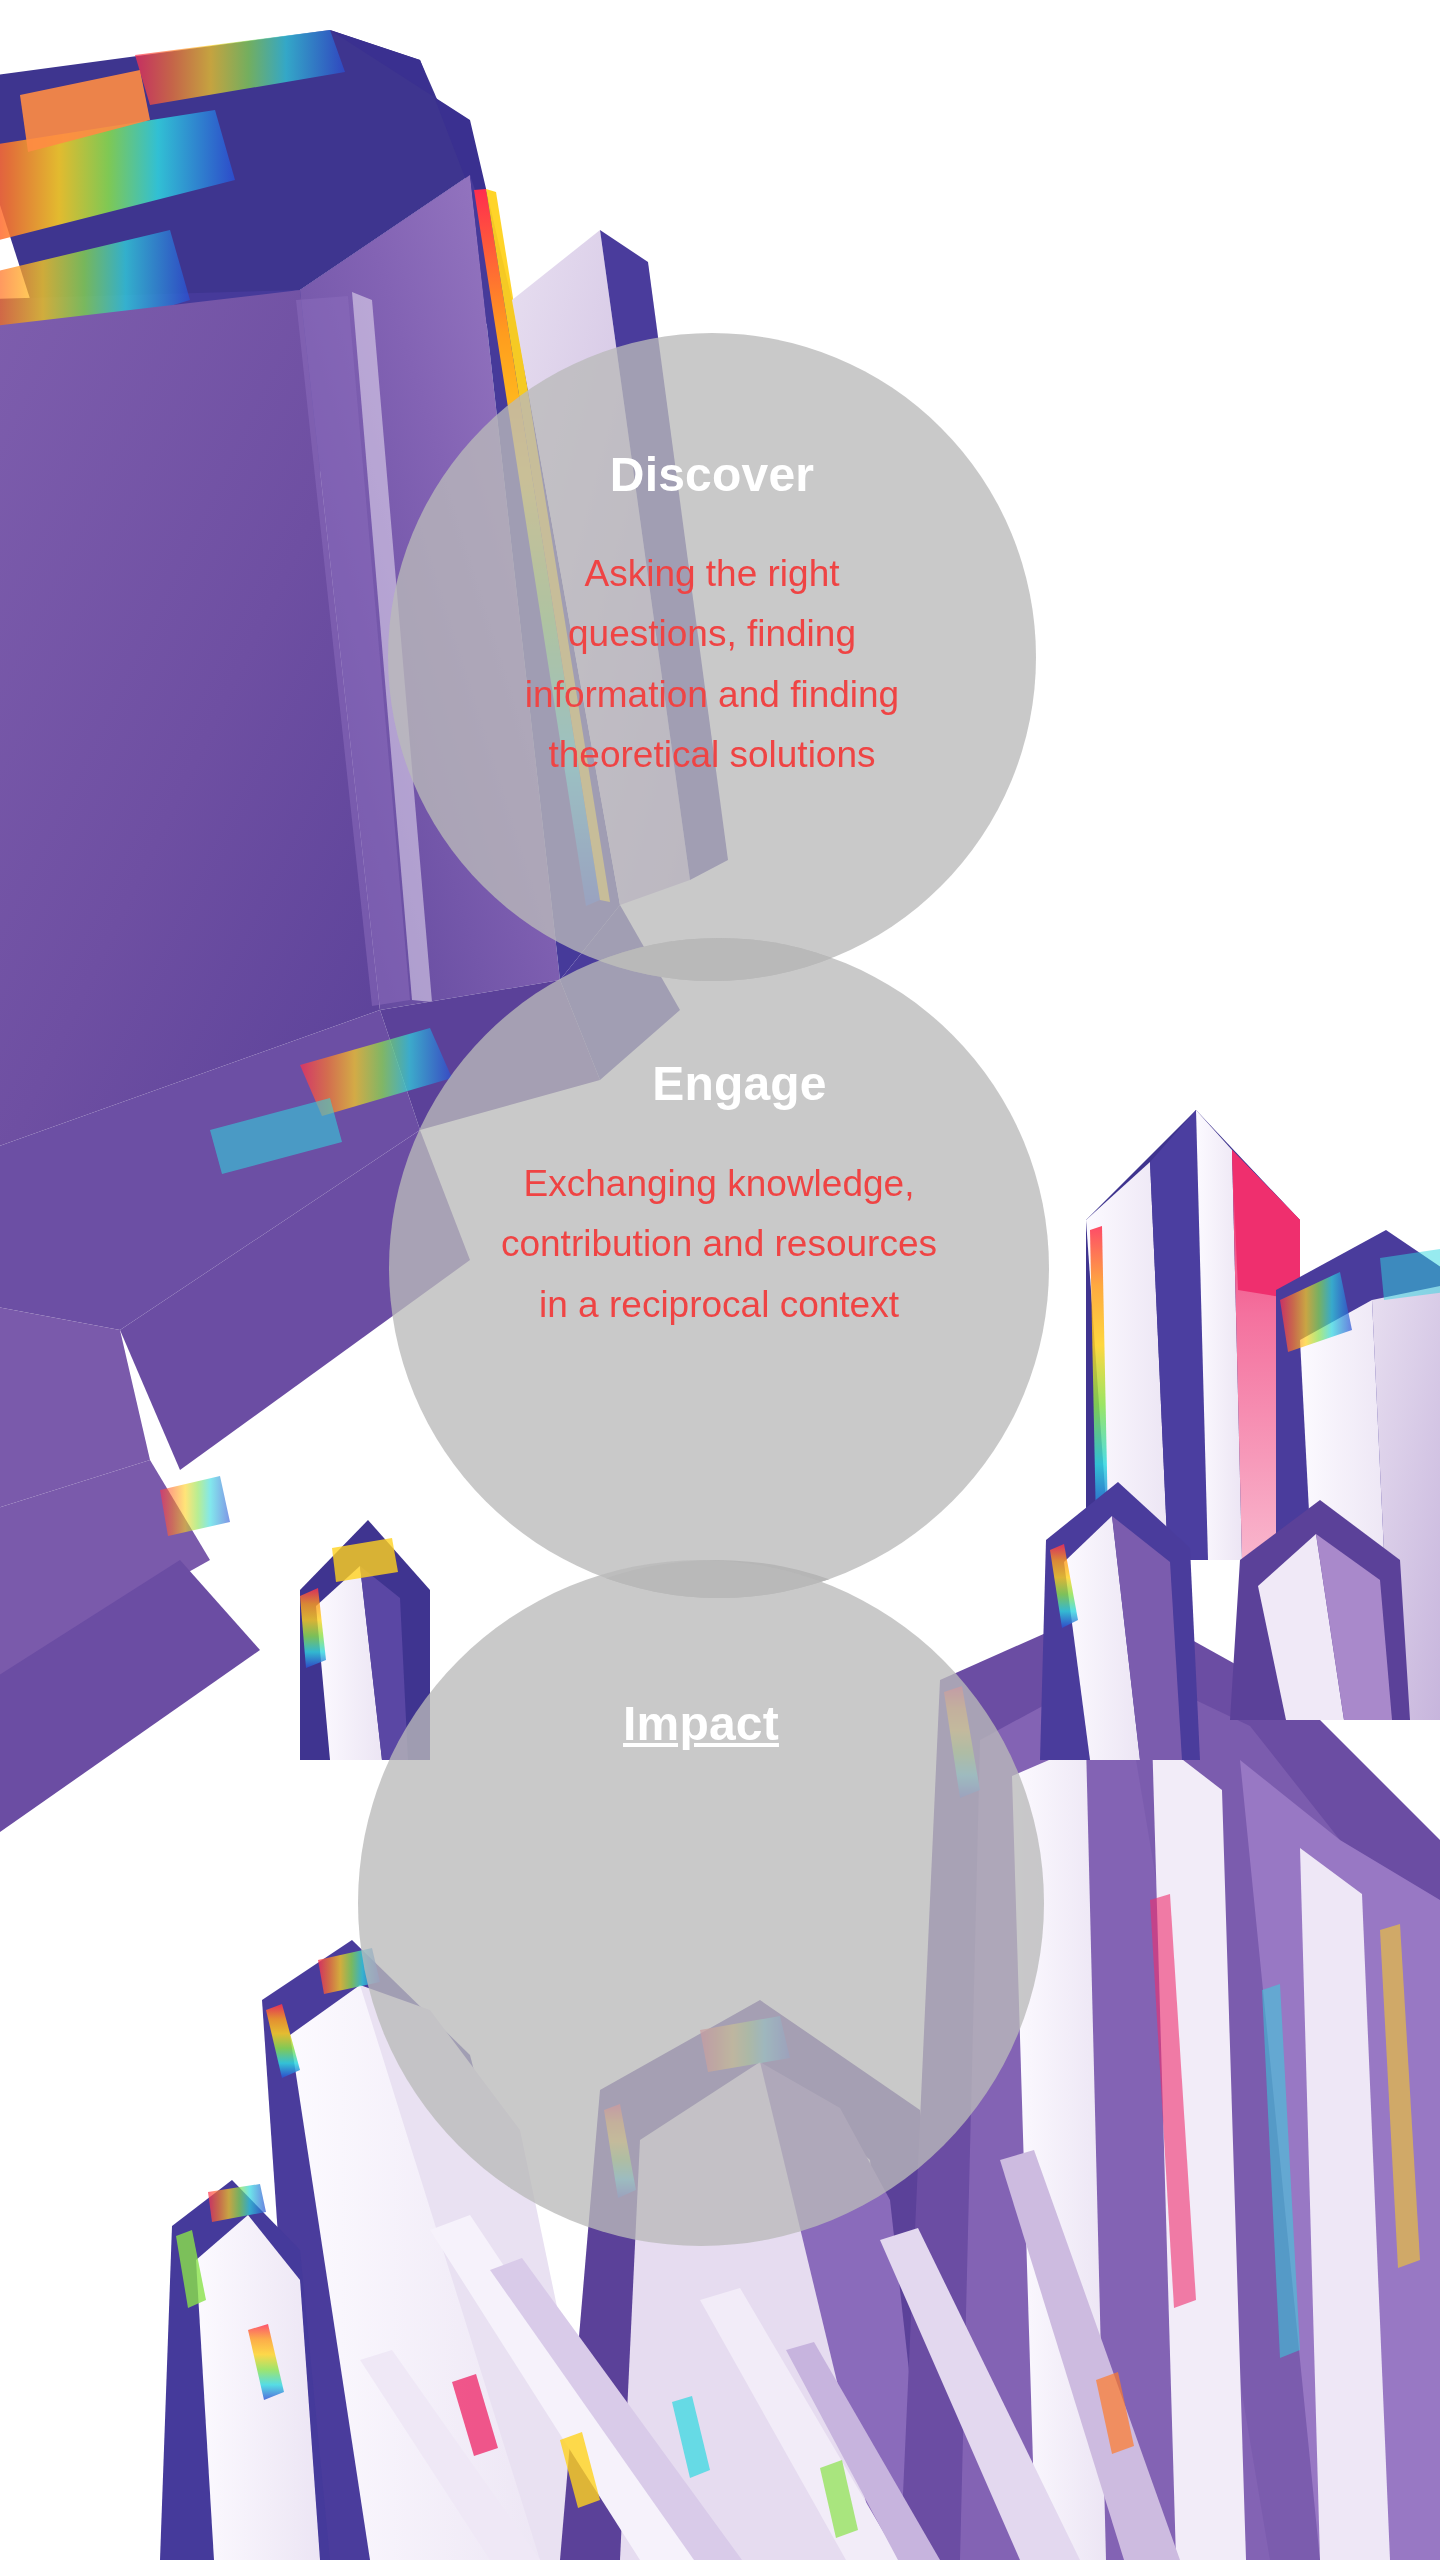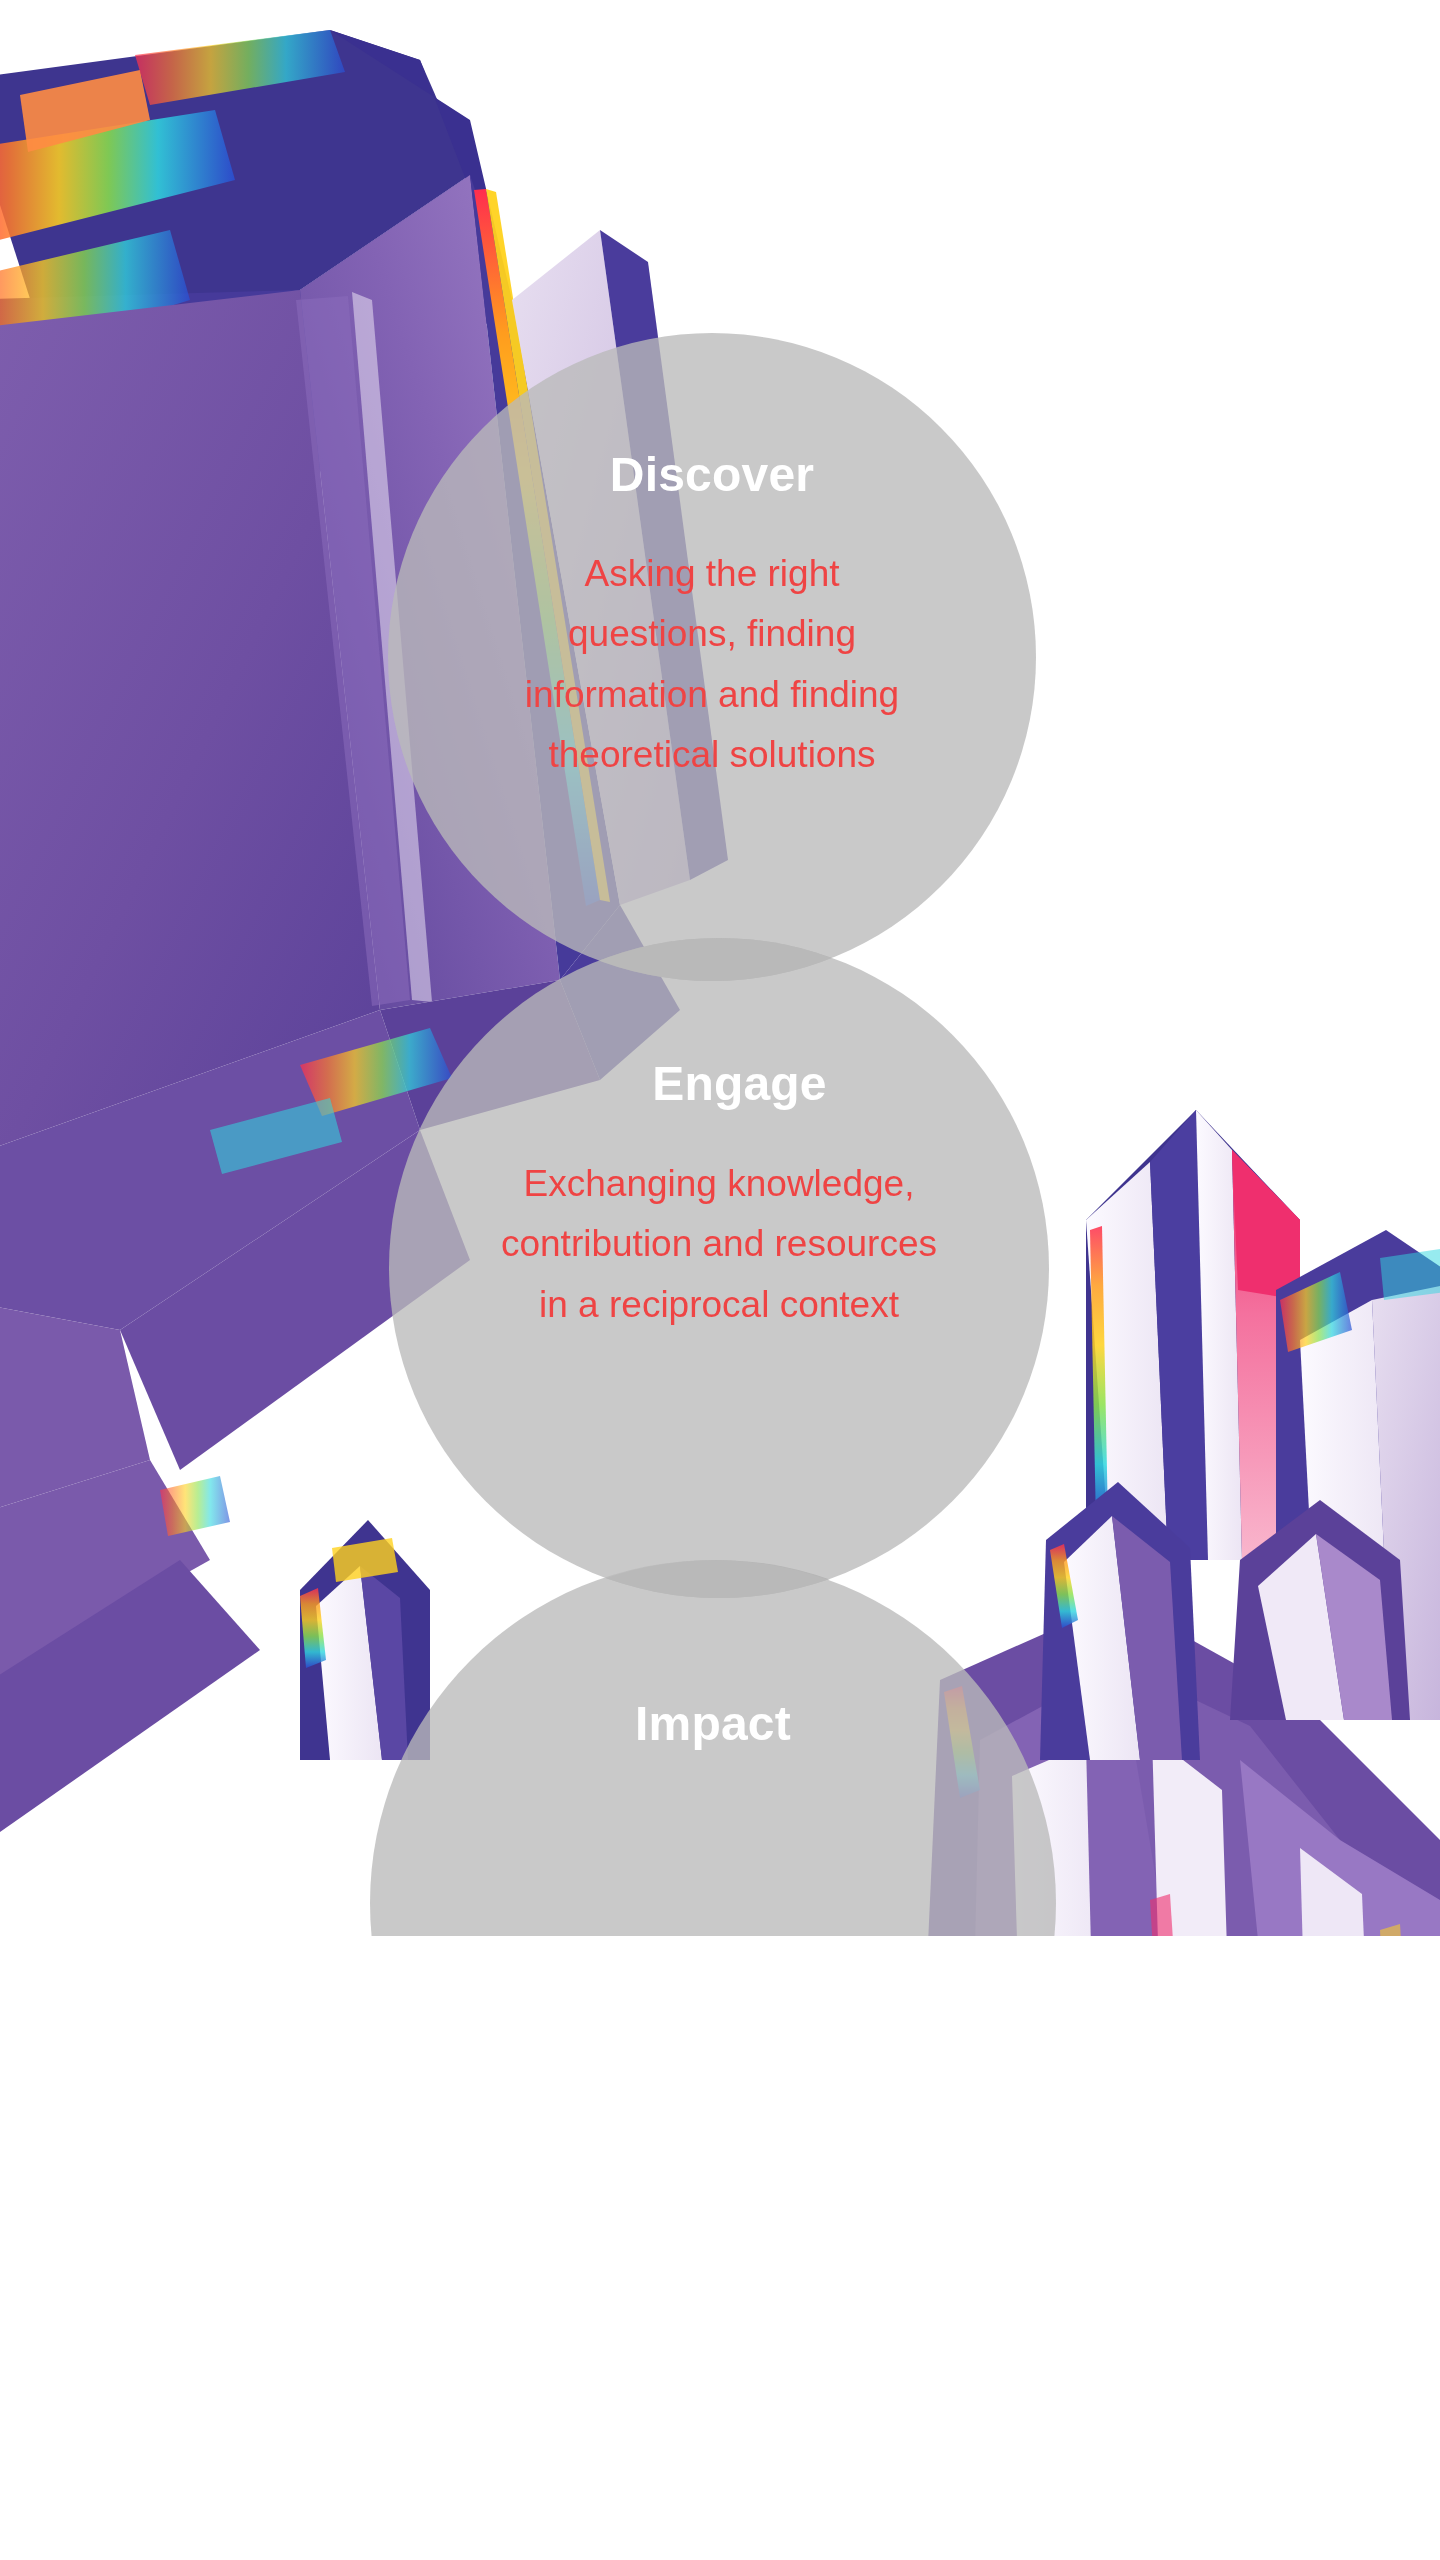--- a/index.html
+++ b/index.html
@@ -6,21 +6,21 @@
     margin: 0;
     padding: 0;
     background: #ffffff;
   }
   body {
     font-family: "Liberation Sans", sans-serif;
   }
   #stage {
     position: relative;
     width: 1440px;
-    height: 1936px;
+    height: 2560px;
     overflow: hidden;
     background: #ffffff;
   }
   #crystal-bg {
     position: absolute;
     inset: 0;
     width: 1440px;
     height: 2560px;
     display: block;
   }
@@ -63,23 +63,24 @@
 
   #node-engage {
     left: 389px; top: 938px;
     width: 660px; height: 660px;
     padding-top: 122px;
   }
   #node-engage .circle-title { font-size: 48px; line-height: 1.0; margin-left: 41px; }
   #node-engage .circle-desc  { font-size: 37px; line-height: 1.63; margin-top: 46px; width: 470px; }
 
   #node-impact {
-    left: 370px; top: 1560px;
+    left: 358px; top: 1560px;
     width: 686px; height: 686px;
     padding-top: 140px;
+    text-decoration: underline;
   }
   #node-impact .circle-title { font-size: 48px; line-height: 1.0; }
   #node-impact .circle-desc  { font-size: 37px; line-height: 1.63; margin-top: 48px; width: 420px; }
 </style>
 </head>
 <body>
 
 <div id="stage">
 
   <svg id="crystal-bg" viewBox="0 0 1440 2560" preserveAspectRatio="none">

